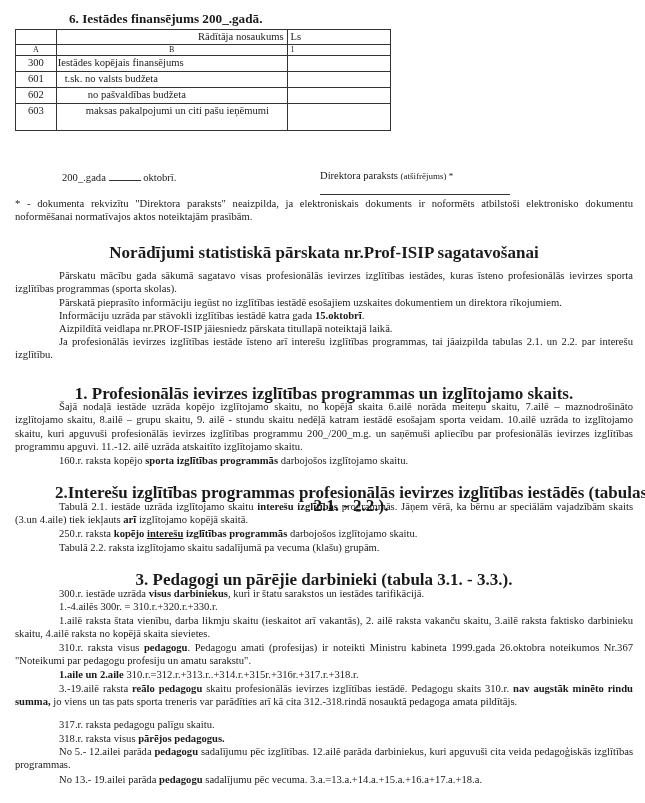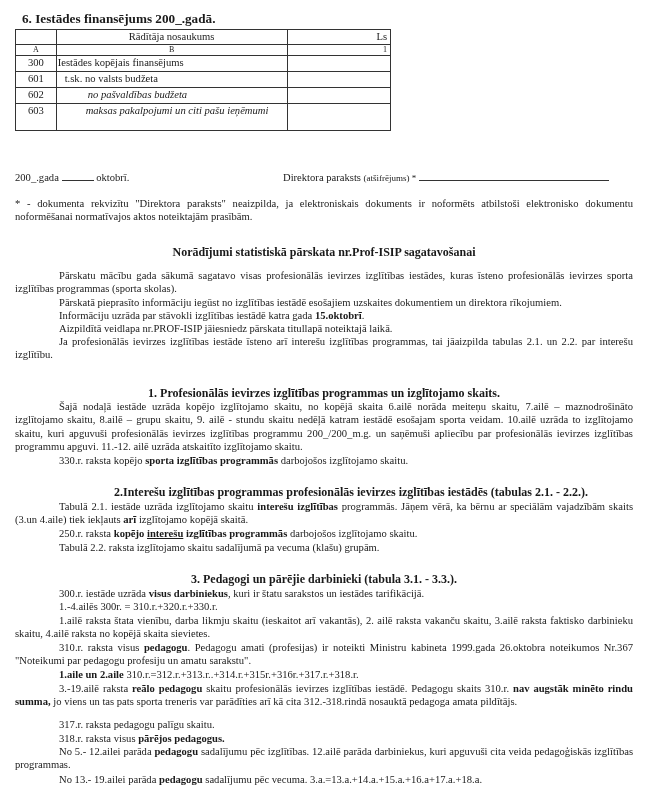--- a/index.html
+++ b/index.html
@@ -1,57 +1,57 @@
 <!DOCTYPE html>
 <html><head>
 <meta charset="utf-8">
 <style>
   html, body { margin: 0; padding: 0; background: #ffffff; }
   body {
     width: 645px; height: 803px; position: relative; overflow: hidden;
     font-family: "Liberation Serif", serif; color: #1a1a1a;
     font-size: 10.6px; line-height: 13.4px;
   }
-  .abs { position: absolute; }
-  .sec-title { font-weight: bold; font-size: 12px; }
+  .abs { position: absolute; margin-left: 47px; }
+  .sec-title { font-weight: bold; font-size: 17px; }
   .h6 { left: 22px; top: 12px; font-weight: bold; font-size: 13.2px; }
   table.fin {
     position: absolute; left: 15px; top: 29px; width: 376px;
     border-collapse: collapse; font-size: 10.6px;
   }
   table.fin td {
     border: 1px solid #333; padding: 0 3px; vertical-align: top; height: 15px;
   }
   table.fin td.code { width: 34px; text-align: center; }
   table.fin td.name { width: 222px; }
-  table.fin td.val { width: 98px; text-align: right; }
+  table.fin td.val { width: 98px; text-align: left; }
   table.fin tr.small td { font-size: 8px; height: 10px; line-height: 10px; }
   table.fin tr.hdr td { height: 14px; line-height: 14px; }
   .ind1 { padding-left: 8px !important; }
-  .ind2 { text-indent: 28px; font-style: italic; }
+  .ind2 { text-indent: 28px; }
   .para { position: absolute; left: 15px; width: 618px; text-align: justify; }
   .indent { text-indent: 44px; }
   .indline { padding-left: 44px; }
   .center { text-align: center; }
   .small9 { font-size: 9px; }
   .sig-line { display: inline-block; border-bottom: 1px solid #333; width: 190px; height: 11px; vertical-align: baseline; }
   .blank { display: inline-block; border-bottom: 1px solid #333; width: 32px; height: 11px; }
   b { font-weight: bold; }
   u { text-decoration: underline; }
 </style>
 </head>
 <body>
 
 <div class="abs h6">6. Iestādes finansējums 200_.gadā.</div>
 
 <table class="fin">
   <tbody>
       <tr class="hdr">
     <td class="code"></td>
-    <td class="name" style="text-align:center">Rādītāja nosaukums</td>
+    <td class="name" style="text-align:right">Rādītāja nosaukums</td>
     <td class="val">Ls</td>
   </tr>
   <tr class="small">
     <td class="code">A</td>
     <td class="name" style="text-align:center">B</td>
     <td class="val">1</td>
   </tr>
   <tr>
     <td class="code">300</td>
     <td class="name" style="padding-left:1px">Iestādes kopējais finansējums</td>
@@ -73,21 +73,21 @@
     <td class="val"></td>
   </tr>
 </tbody>
   </table>
 
 <div class="abs" style="left:15px; top:169px;">
   <span>200_.gada</span>
   <span class="blank"></span>
   <span>oktobrī.</span>
 </div>
-<div class="abs" style="left:283px; top:169px;">
+<div class="abs" style="left:273px; top:169px;">
   <span>Direktora paraksts</span>
   <span class="small9">(atšifrējums) *</span>
   <span class="sig-line"></span>
 </div>
 
 <div class="para" style="top:197px;">* - dokumenta rekvizītu "Direktora paraksts" neaizpilda, ja elektroniskais dokuments ir noformēts atbilstoši elektronisko dokumentu noformēšanai normatīvajos aktos noteiktajām prasībām.</div>
 
 <div class="para center sec-title" style="top:246px;">Norādījumi statistiskā pārskata nr.Prof-ISIP sagatavošanai</div>
 
 <div class="para indent" style="top:269px;">Pārskatu mācību gada sākumā sagatavo visas profesionālās ievirzes izglītības iestādes, kuras īsteno profesionālās ievirzes sporta izglītības programmas (sporta skolas).</div>
@@ -95,21 +95,21 @@
 <div class="para indline" style="top:309px;">
   <span>Informāciju uzrāda par stāvokli izglītības iestādē katra gada</span>
   <b>15.oktobrī</b><span>.</span>
 </div>
 <div class="para indline" style="top:322px;">Aizpildītā veidlapa nr.PROF-ISIP jāiesniedz pārskata titullapā noteiktajā laikā.</div>
 <div class="para indent" style="top:335px;">Ja profesionālās ievirzes izglītības iestāde īsteno arī interešu izglītības programmas, tai jāaizpilda tabulas 2.1. un 2.2. par interešu izglītību.</div>
 
 <div class="para center sec-title" style="top:387px;">1. Profesionālās ievirzes izglītības programmas un izglītojamo skaits.</div>
 <div class="para indent" style="top:400px;">Šajā nodaļā iestāde uzrāda kopējo izglītojamo skaitu, no kopējā skaita 6.ailē norāda meiteņu skaitu, 7.ailē – maznodrošināto izglītojamo skaitu, 8.ailē – grupu skaitu, 9. ailē - stundu skaitu nedēļā katram iestādē esošajam sporta veidam. 10.ailē uzrāda to izglītojamo skaitu, kuri apguvuši profesionālās ievirzes izglītības programmu 200_/200_m.g. un saņēmuši apliecību par profesionālās ievirzes izglītības programmu apguvi. 11.-12. ailē uzrāda atskaitīto izglītojamo skaitu.</div>
 <div class="para indline" style="top:454px;">
-  <span>330.r. raksta kopējo</span>
+  <span>160.r. raksta kopējo</span>
   <b>sporta izglītības programmās</b>
   <span>darbojošos izglītojamo skaitu.</span>
 </div>
 
 <div class="para center sec-title" style="top:486px; left:51px; width:600px;">2.Interešu izglītības programmas profesionālās ievirzes izglītības iestādēs (tabulas 2.1. - 2.2.).</div>
 <div class="para indent" style="top:500px;">
   <span>Tabulā 2.1. iestāde uzrāda izglītojamo skaitu</span>
   <b>interešu izglītības</b>
   <span>programmās. Jāņem vērā, ka bērnu ar speciālām vajadzībām skaits (3.un 4.aile) tiek iekļauts</span>
   <b>arī</b>

